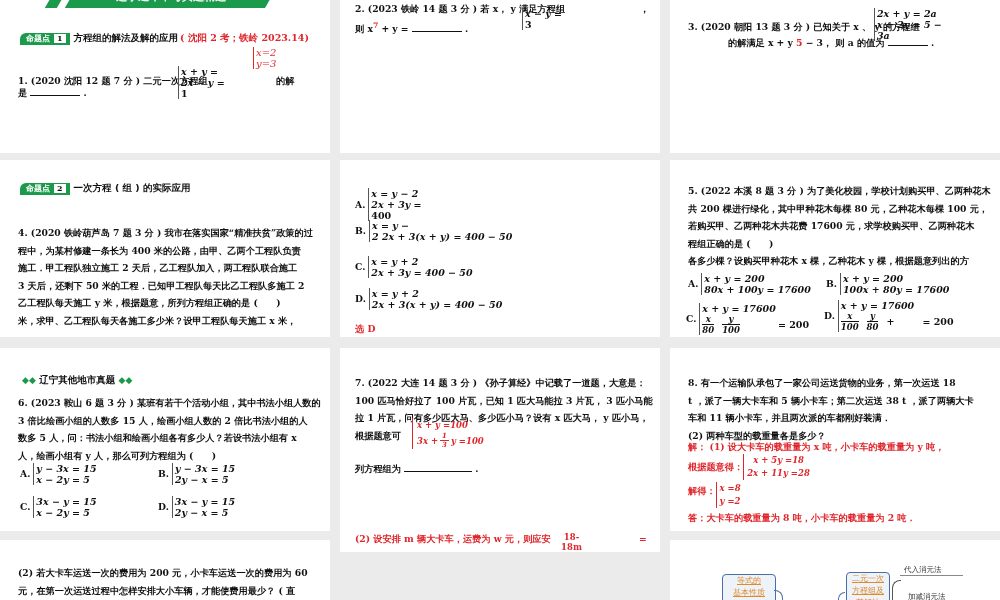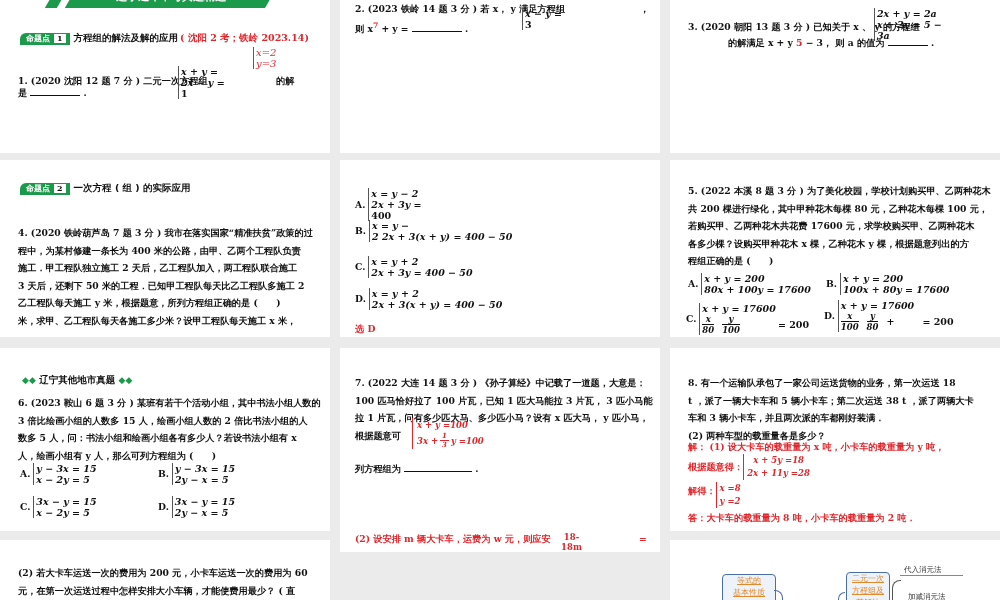--- a/index.html
+++ b/index.html
@@ -163,22 +163,22 @@
       </span>
   </div>
   <div class="abs s-text red" style="left:15px;top:160px;">选 D</div>
 </div>
 
 <div class="slide" style="left:670px;top:160px;width:330px;height:177px;">
   <div class="abs s-text" style="left:18px;top:22px;">
     <div>5. (2022 本溪 8 题 3 分 ) 为了美化校园，学校计划购买甲、乙两种花木</div>
     <div>共 200 棵进行绿化，其中甲种花木每棵 80 元，乙种花木每棵 100 元，</div>
     <div>若购买甲、乙两种花木共花费 17600 元，求学校购买甲、乙两种花木</div>
+    <div>程组正确的是 (　　)</div>
     <div>各多少棵？设购买甲种花木 x 棵，乙种花木 y 棵，根据题意列出的方</div>
-    <div>程组正确的是 (　　)</div>
   </div>
   <div class="abs s-text" style="left:18px;top:113px;display:flex;align-items:center;">
     <span style="margin-right:3px;">A.</span>
     <span class="sys italic">
         <div>x + y = 200</div>
         <div>80x + 100y = 17600</div>
       </span>
   </div>
   <div class="abs s-text" style="left:156px;top:113px;display:flex;align-items:center;">
     <span style="margin-right:3px;">B.</span>
@@ -286,21 +286,21 @@
   </div>
   <div class="abs s-text" style="left:15px;top:112px;">
     <span>列方程组为</span> <span class="blank" style="width:68px;"></span> <span>.</span>
   </div>
 </div>
 
 <div class="slide" style="left:670px;top:348px;width:330px;height:183px;">
   <div class="abs s-text" style="left:18px;top:26px;">
     <div>8. 有一个运输队承包了一家公司运送货物的业务，第一次运送 18</div>
     <div>t ，派了一辆大卡车和 5 辆小卡车；第二次运送 38 t ，派了两辆大卡</div>
-    <div>车和 3 辆小卡车，并且两次派的车都刚好装满．</div>
+    <div>车和 11 辆小卡车，并且两次派的车都刚好装满．</div>
     <div>(2) 两种车型的载重量各是多少？</div>
   </div>
   <div class="abs s-text red" style="left:18px;top:90px;">解： (1) 设大卡车的载重量为 x 吨，小卡车的载重量为 y 吨，</div>
   <div class="abs s-text red" style="left:18px;top:106px;display:flex;align-items:center;">
     <span>根据题意得：</span>
     <span class="italic" style="border-left:1px solid #e0262b;padding-left:3px;line-height:13px;font-size:8.5px;">
       <div style="padding-left:6px;">x + 5y =18</div>
       <div>2x + 11y =28</div>
     </span>
   </div>

